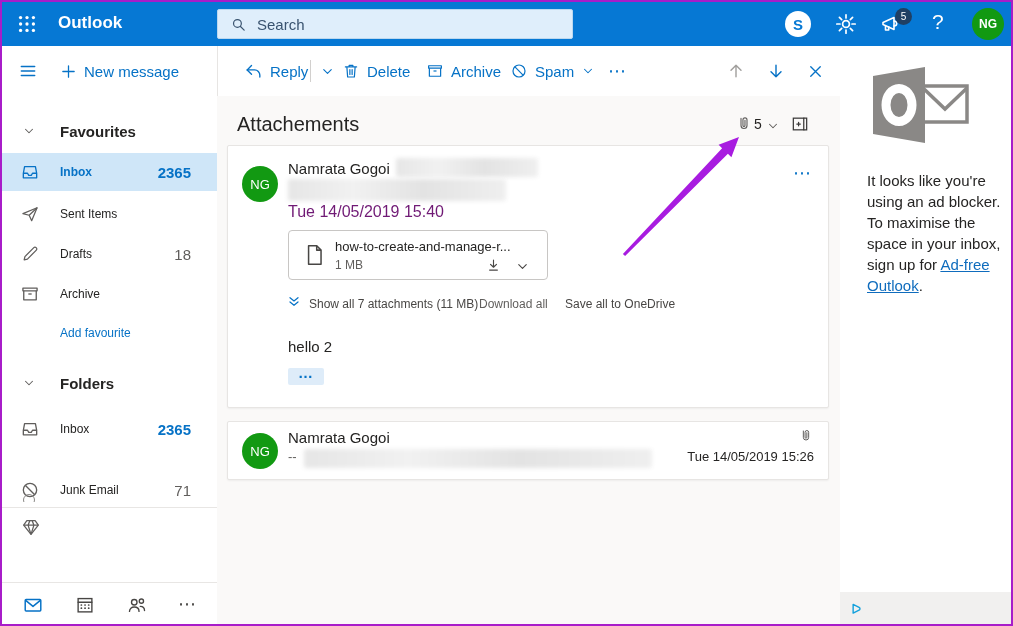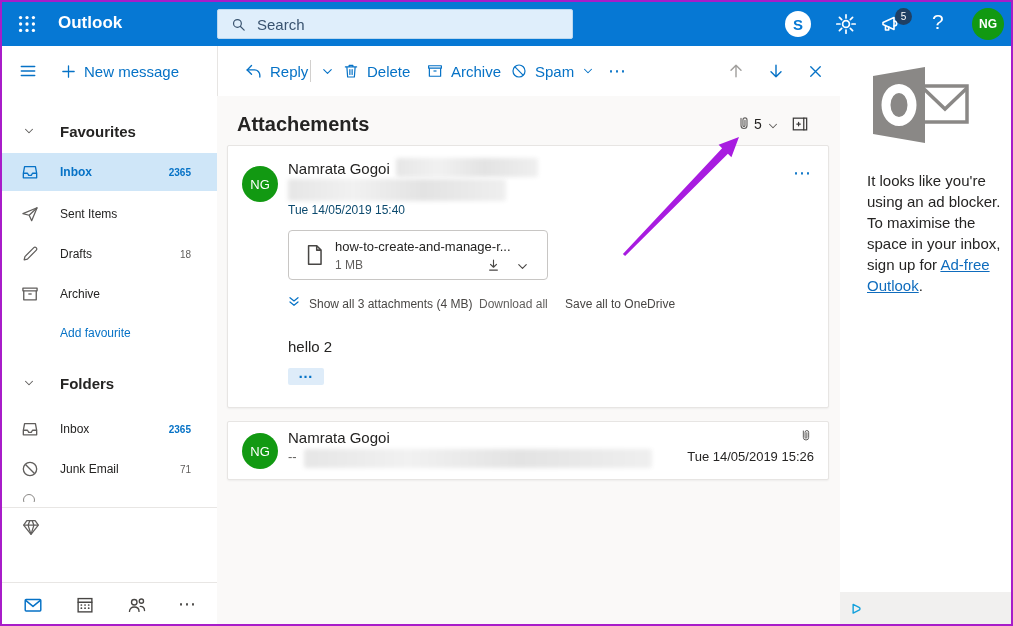--- a/index.html
+++ b/index.html
@@ -35,38 +35,38 @@
   .tb-item { position:absolute; top:0; height:50px; display:flex; align-items:center; gap:7px;
              color:#0672c6; cursor:default; }
   #tb-divider { position:absolute; left:215px; top:0; width:1px; height:50px; background:#e7e5e3; }
   .vsep { width:1px; height:22px; background:#d2d0ce; }
 
   
   #sidebar { position:absolute; left:0; top:94px; width:215px; height:532px; background:#fff; }
   .side-row { position:absolute; left:0; width:215px; height:38px; display:flex; align-items:center; }
   .side-ic { position:absolute; left:18px; color:#605e5c; }
   .side-label { position:absolute; left:58px; font-size:12px; color:#252423; }
-  .side-count { position:absolute; right:26px; font-size:10px; color:#605e5c; }
+  .side-count { position:absolute; right:26px; font-size:15px; color:#605e5c; }
   .side-header-label { position:absolute; left:58px; font-size:15px; font-weight:bold; color:#252423; }
   .sel { background:#cfe6f8; }
   .sel .side-label, .sel .side-count, .sel .side-ic { color:#0672c6; font-weight:bold; }
   .blue-count { color:#0672c6 !important; font-weight:bold; }
   .side-divider { position:absolute; left:0; width:215px; height:1px; background:#e8e6e4; }
 
   
   #main-bg { position:absolute; left:215px; top:94px; width:623px; height:532px; background:#faf9f8; }
-  #subject-title { position:absolute; left:235px; top:111px; font-size:20px; font-weight:700; color:#252423; }
+  #subject-title { position:absolute; left:235px; top:111px; font-size:20px; font-weight:400; color:#252423; }
   .card { position:absolute; background:#fff; border:1px solid #e7e5e3; border-radius:2px;
           box-shadow:0 1px 2px rgba(0,0,0,0.05); }
   .msg-avatar { position:absolute; width:36px; height:36px; border-radius:50%; background:#129912;
                 color:#fff; font-size:13px; display:flex; align-items:center; justify-content:center; }
   .sender-name { position:absolute; font-size:15px; color:#252423; }
   .blur-block { position:absolute; border-radius:2px; filter:blur(2px);
                 background:linear-gradient(90deg,#e6e6e6,#f1f1f1 30%,#e3e3e3 62%,#efefef); }
-  .msg-ts { position:absolute; font-size:12px; color:#0c4a6e; }
+  .msg-ts { position:absolute; font-size:16px; color:#701a75; }
   .more-dots { font-size:18px; color:#0672c6; letter-spacing:1px; }
   #attach-tile { position:absolute; left:60px; top:84px; width:260px; height:50px;
                  border:1px solid #c8c6c4; border-radius:4px; background:#fff; }
   .attach-name { position:absolute; left:46px; top:8px; font-size:13px; color:#252423; white-space:nowrap; }
   .attach-size { position:absolute; left:46px; top:27px; font-size:12px; color:#605e5c; }
   .action-link { position:absolute; font-size:12px; color:#484644; }
   #msg-body { position:absolute; left:60px; top:192px; font-size:15px; color:#252423; }
   #body-expander { position:absolute; left:60px; top:222px; width:36px; height:17px; background:#deecf9;
                    border-radius:2px; color:#0672c6; font-size:15px; font-weight:bold; line-height:9px;
                    text-align:center; letter-spacing:1px; }
@@ -393,21 +393,21 @@
     </div>
     <div class="side-row" style="top:314px">
       <span class="side-ic">
         <svg class="ic" width="20" height="20">
             <use href="#sym-inbox"></use>
           </svg>
         </span>
       <span class="side-label">Inbox</span>
       <span class="side-count blue-count">2365</span>
     </div>
-    <div class="side-row" style="top:354px">
+    <div class="side-row" style="top:375px">
       <span class="side-ic">
         <svg class="ic" width="20" height="20">
             <use href="#sym-block"></use>
           </svg>
         </span>
       <span class="side-label">Junk Email</span>
       <span class="side-count">71</span>
     </div>
 
     <div class="clip-half" style="left:21px;top:398px;width:14px;height:8px">
@@ -490,21 +490,21 @@
             <use href="#sym-chevron-down"></use>
           </svg>
         </span>
     </div>
 
     <span class="abs" style="left:58px;top:148px">
       <svg class="ic" width="16" height="16" style="color:#0672c6">
           <use href="#sym-dblchev"></use>
         </svg>
       </span>
-    <span class="action-link" style="left:81px;top:151px">Show all 3 attachments (4 MB)</span>
+    <span class="action-link" style="left:81px;top:151px">Show all 7 attachments (11 MB)</span>
     <span class="action-link" style="left:251px;top:151px;color:#605e5c">Download all</span>
     <span class="action-link" style="left:337px;top:151px">Save all to OneDrive</span>
 
     <p id="msg-body">hello 2</p>
     <div id="body-expander">…</div>
   </section>
 
   <section class="card" style="left:225px;top:419px;width:602px;height:59px">
     <div class="msg-avatar" style="left:14px;top:11px">
       <span>NG</span>

